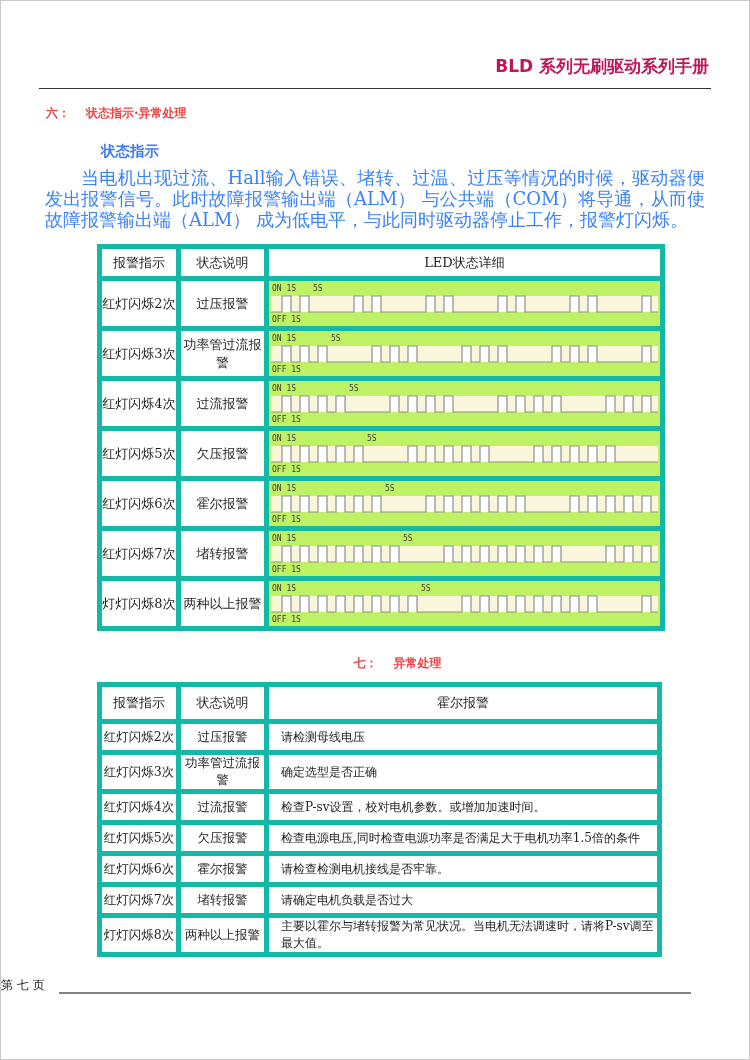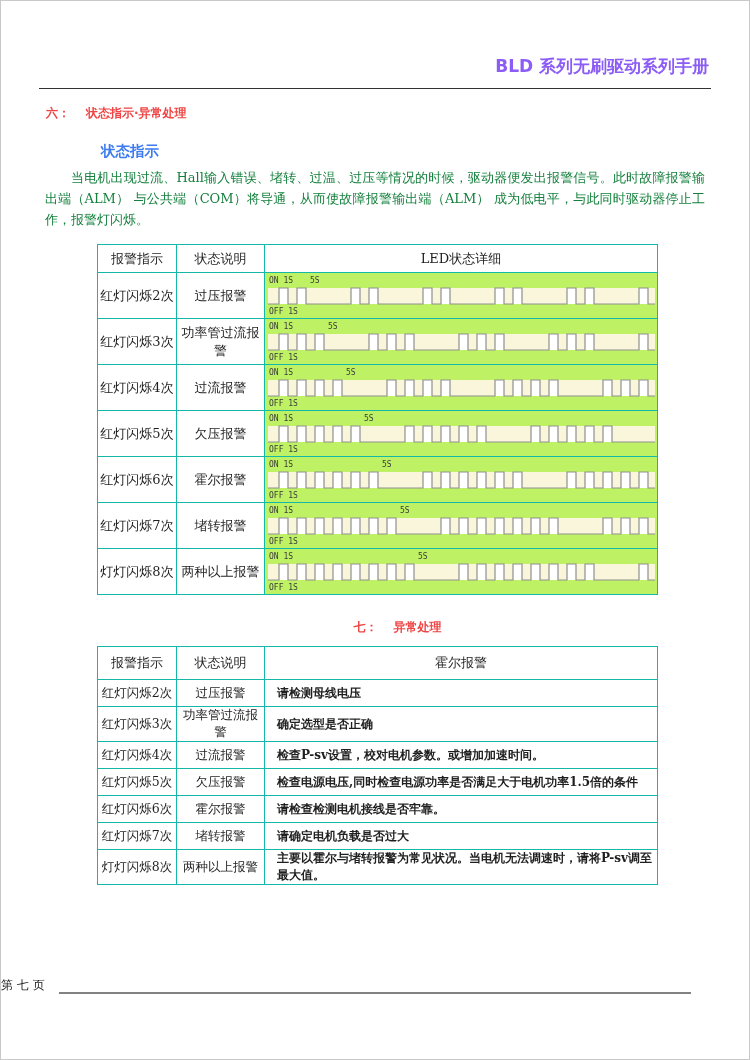--- a/index.html
+++ b/index.html
@@ -16,21 +16,21 @@
   }
   
   .doc-header{padding-top:54px;}
   .doc-title{
     text-align:right;
     padding-right:40px;
     font-family:"DejaVu Sans","Liberation Sans",sans-serif;
     font-weight:600;
     font-size:17px;
     line-height:22px;
-    color:#8b5cf6;
+    color:#be185d;
   }
   .header-rule{
     margin:11px 38px 0 38px;
     border:none;border-top:1.6px solid #333;
     height:0;
   }
   
   .sec-heading{
     margin:13px 0 0 45px;
     font-family:"DejaVu Sans","Liberation Sans",sans-serif;
@@ -45,55 +45,54 @@
     margin:18px 0 0 100px;
     font-family:"DejaVu Sans","Liberation Sans",sans-serif;
     font-weight:bold;
     font-size:14.5px;
     line-height:19px;
     color:var(--accent,#3d7bf0);
   }
   
   .body-para{
     margin:6px 44px 0 44px;
-    font-size:13px;
+    font-size:18px;
     line-height:21px;
     text-align:justify;
     text-indent:2em;
-    color:#15803d;
+    color:#3b82f6;
   }
   
   table.doc-table{
     border-collapse:collapse;
     margin:14px 0 0 96px;
     table-layout:fixed;
   }
   table.doc-table.solutions{margin-top:8px;}
   .doc-table col.c1{width:79px;}
   .doc-table col.c2{width:88px;}
   .doc-table col.c3{width:393px;}
   .doc-table th,.doc-table td{
-    border:1px solid #14b8a6;
+    border:5px solid #14b8a6;
     font-weight:normal;
     font-size:13px;
     text-align:center;
     vertical-align:middle;
     padding:0;
     overflow:hidden;
   }
   table.led th{height:27px;}
   table.led td{height:43px;}
   table.led td.wave-cell{padding:0;background:#bef264;}
   table.solutions th{height:32px;}
   table.solutions td{height:26px;font-size:12.5px;}
   table.solutions td.sol{
     text-align:left;
     padding-left:12px;
     font-size:12px;
-    font-weight:bold;
   }
   
   .wave-label{
     font-family:"DejaVu Sans Mono","Liberation Mono",monospace;
     font-size:8px;
     fill:#3a3a3a;
   }
   
   .footer-text{
     position:absolute;

